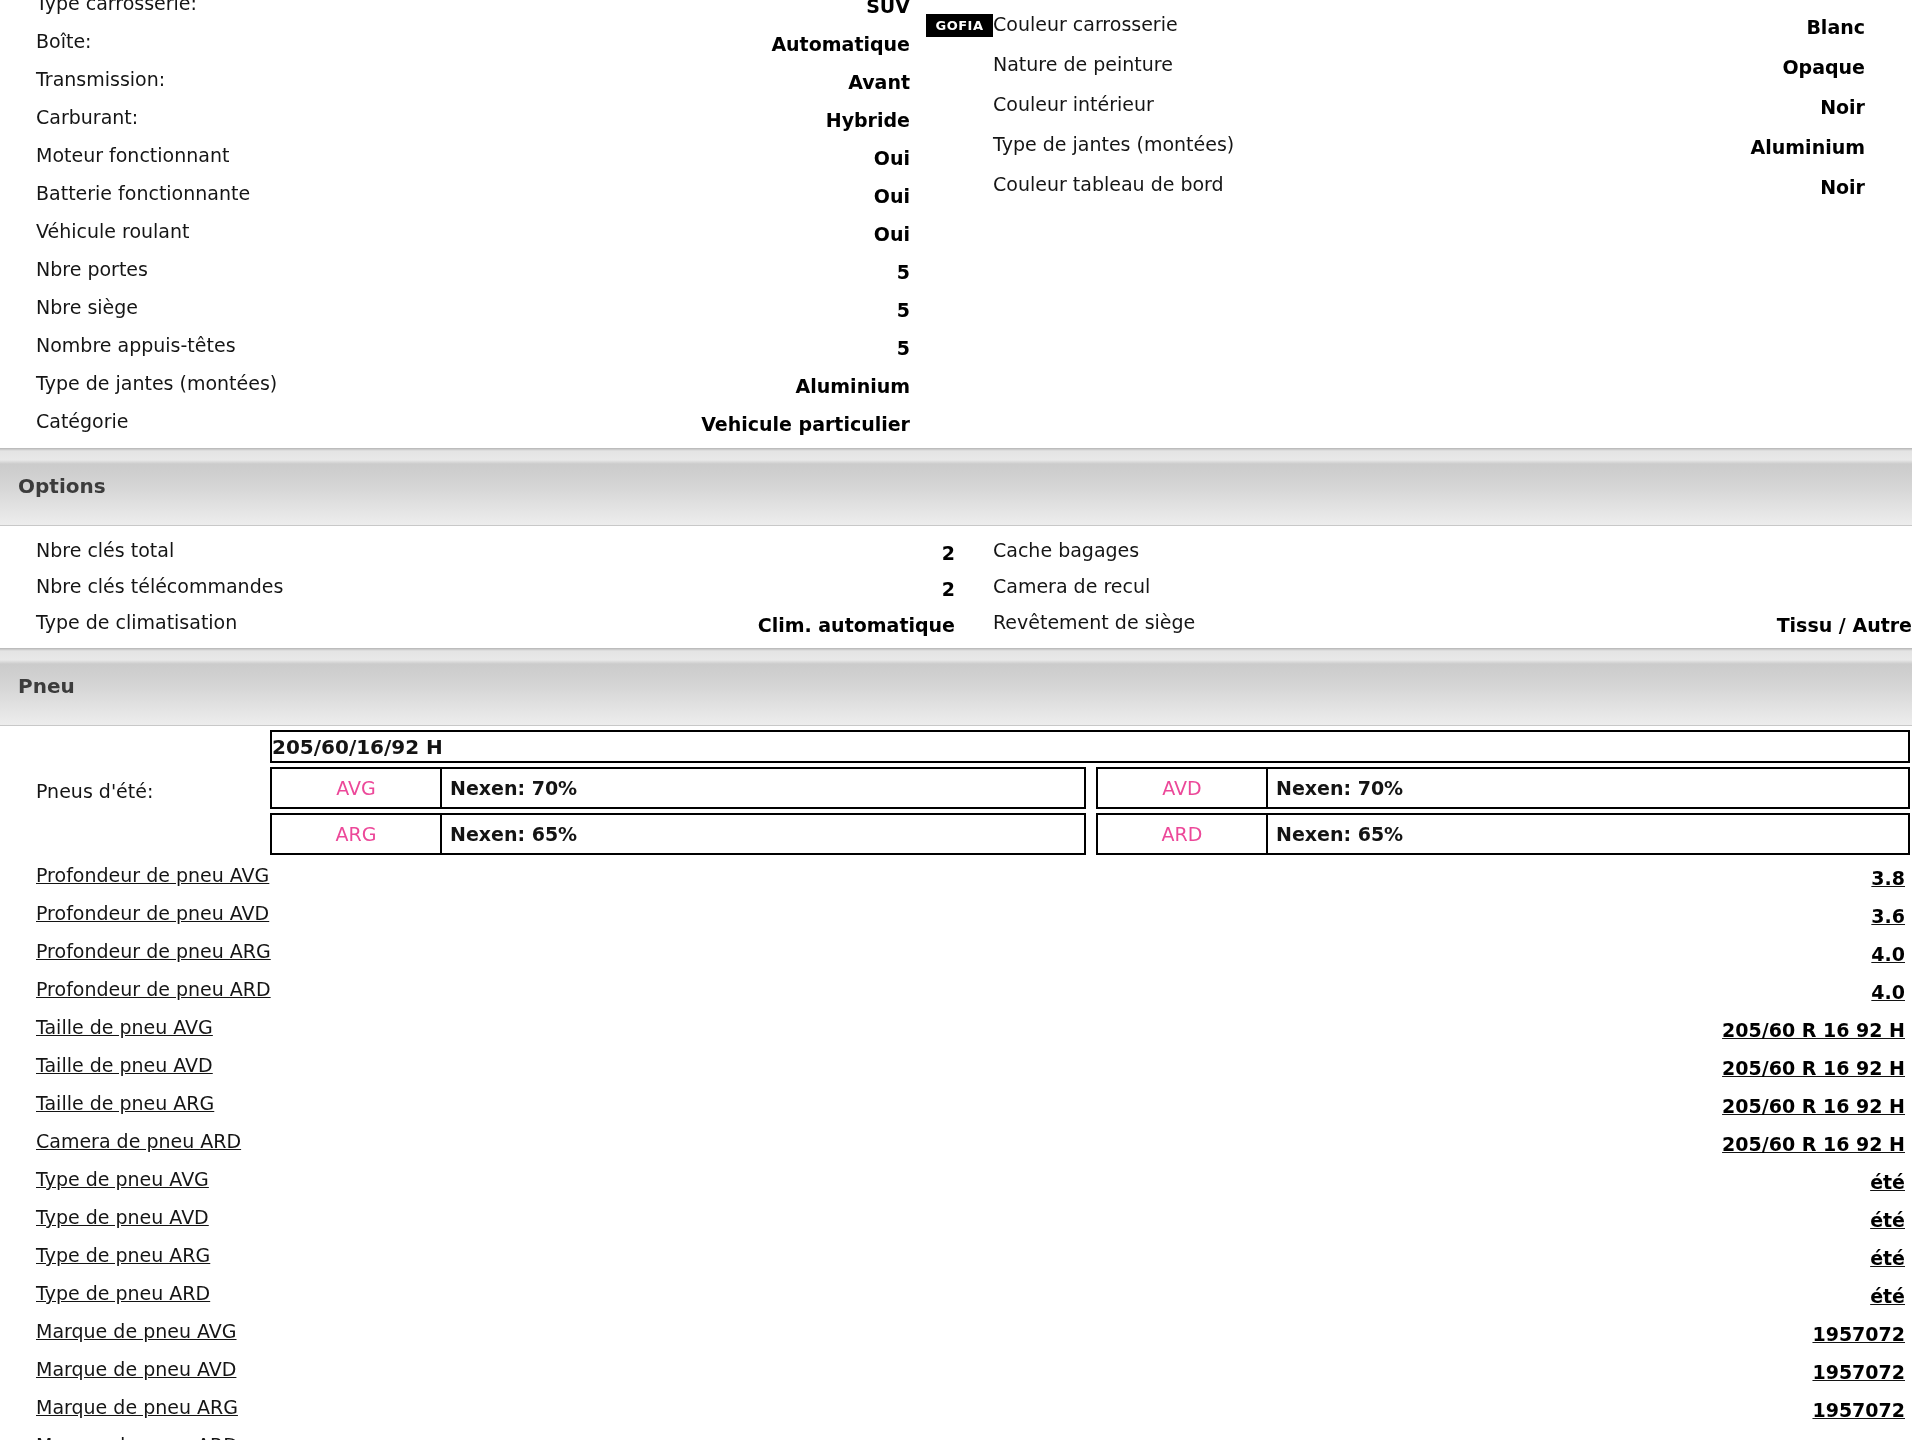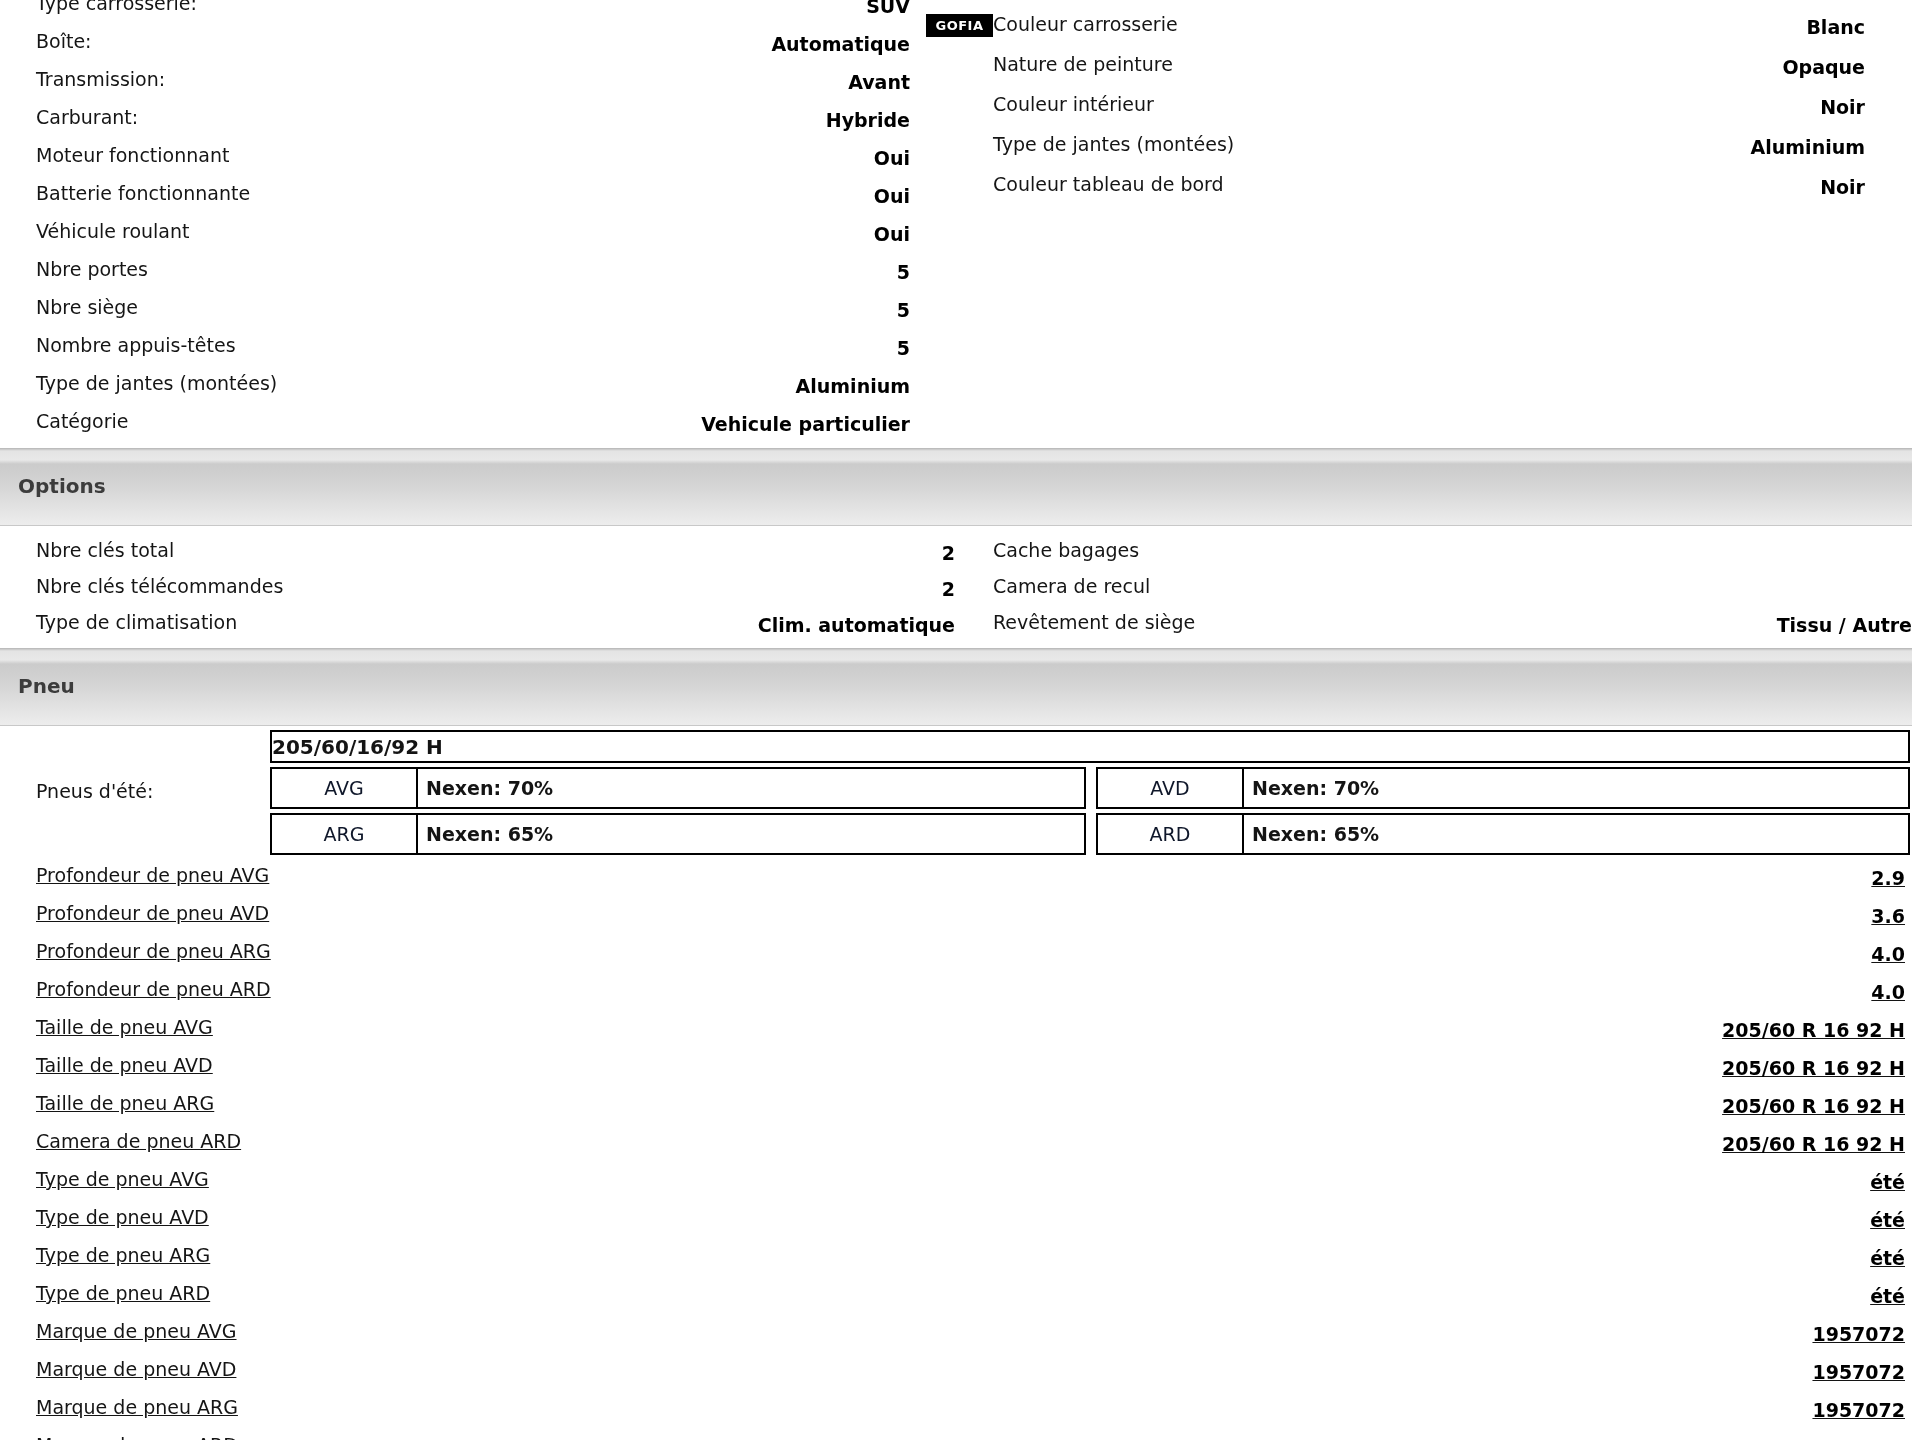--- a/index.html
+++ b/index.html
@@ -88,24 +88,24 @@
   .tire-box {
     height: 42px;
     border: 2px solid #000;
     background: #fff;
     display: flex;
     align-items: stretch;
   }
   .tire-box.left  { width: 816px; }
   .tire-box.right { width: 814px; margin-left: 10px; }
   .tire-pos {
-    width: 146px;
+    width: 170px;
     border-right: 2px solid #000;
     display: flex; align-items: center; justify-content: center;
-    color: #0f172a;
+    color: #ec4899;
   }
   .tire-brand {
     flex: 1;
     display: flex; align-items: center;
     padding-left: 8px;
     font-weight: bold;
   }
 
   
   .pneu-details { margin: 1px 15px 0 36px; width: 1869px; }
@@ -249,21 +249,21 @@
         <span class="tire-pos">ARD</span>
         <span class="tire-brand">Nexen: 65%</span>
       </div>
     </div>
   </div>
 </div>
 
 <div class="pneu-details">
   <div class="kv">
       <span class="lbl">Profondeur de pneu AVG</span>
-      <span class="val">2.9</span>
+      <span class="val">3.8</span>
     </div>
   <div class="kv">
       <span class="lbl">Profondeur de pneu AVD</span>
       <span class="val">3.6</span>
     </div>
   <div class="kv">
       <span class="lbl">Profondeur de pneu ARG</span>
       <span class="val">4.0</span>
     </div>
   <div class="kv">

